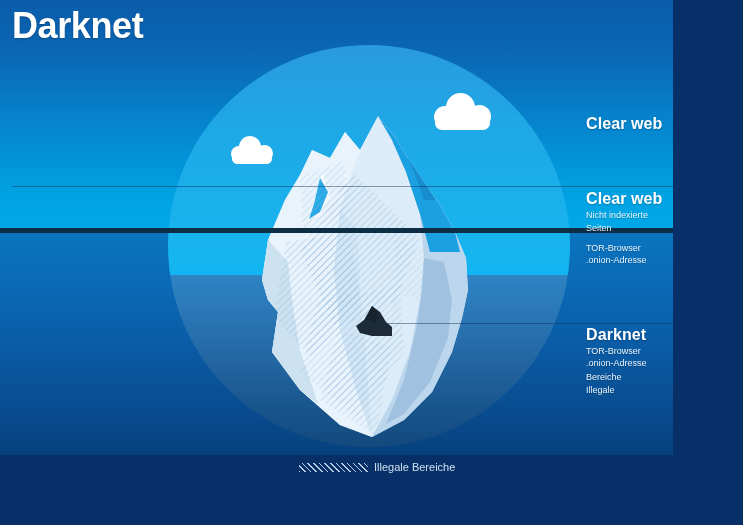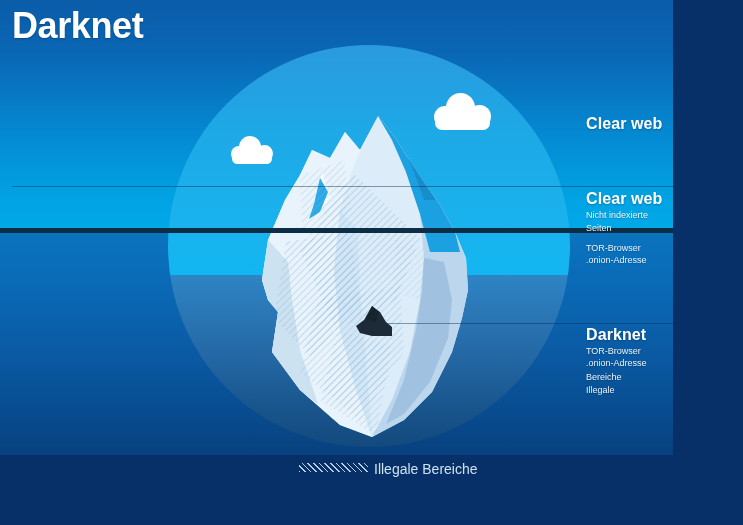--- a/index.html
+++ b/index.html
@@ -66,21 +66,21 @@
   }
   .lbl-h{
     position:absolute;font-size:16px;font-weight:bold;color:#ffffff;
     text-shadow:0 1px 2px rgba(0,0,0,.25);letter-spacing:.1px;
   }
   .lbl-s{
     position:absolute;font-size:9px;color:#eaf4fb;line-height:12.5px;
     text-shadow:0 1px 1px rgba(0,0,0,.2);
   }
   .legend-label{
-    position:absolute;left:374px;top:461px;font-size:14px;color:#cfe0f0;
+    position:absolute;left:374px;top:461px;font-size:11px;color:#cfe0f0;
   }
   .legend-swatch{
     position:absolute;left:299px;top:463px;width:69px;height:9px;
     background:repeating-linear-gradient(45deg,#b9cde2 0 1px,transparent 1px 4px);
   }
 </style>
 </head>
 <body>
 
 <div id="stage">

